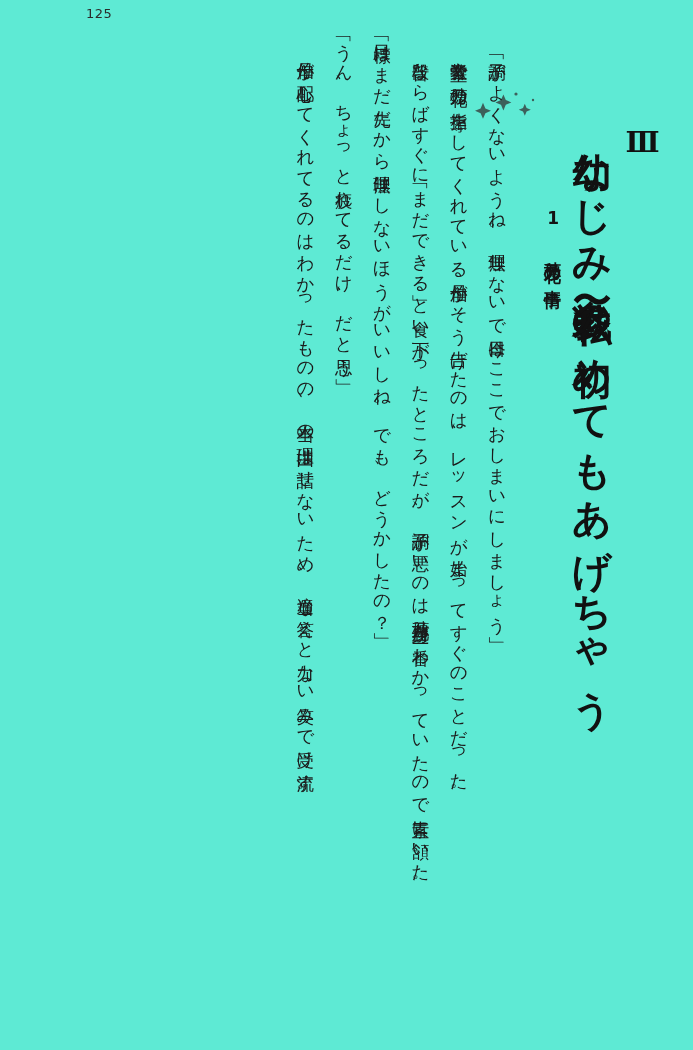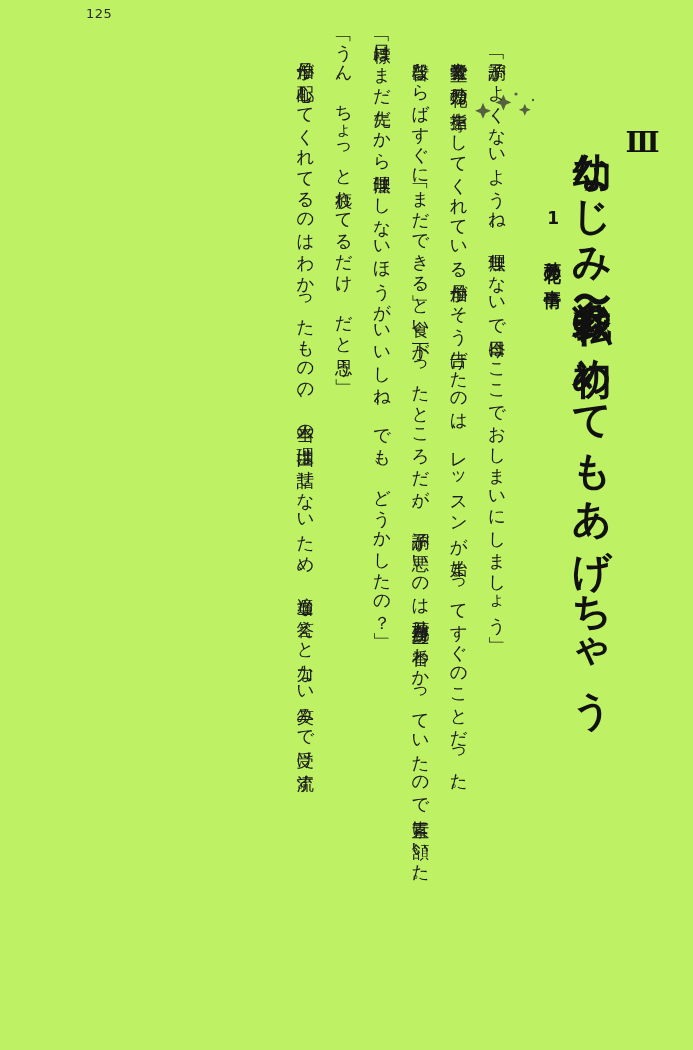--- a/index.html
+++ b/index.html
@@ -12,21 +12,21 @@
     height: 1050px;
     position: relative;
     overflow: hidden;
     font-family: "DejaVu Serif", "Liberation Serif", serif;
     color: #1a1a1a;
   }
 
   .page {
     position: absolute;
     inset: 0;
-    background: #bef264;
+    background: #5eead4;
   }
 
   
   .page-number {
     position: absolute;
     top: 6px;
     left: 86px;
     font-size: 13px;
     letter-spacing: 0.5px;
     color: #2b2b2b;

